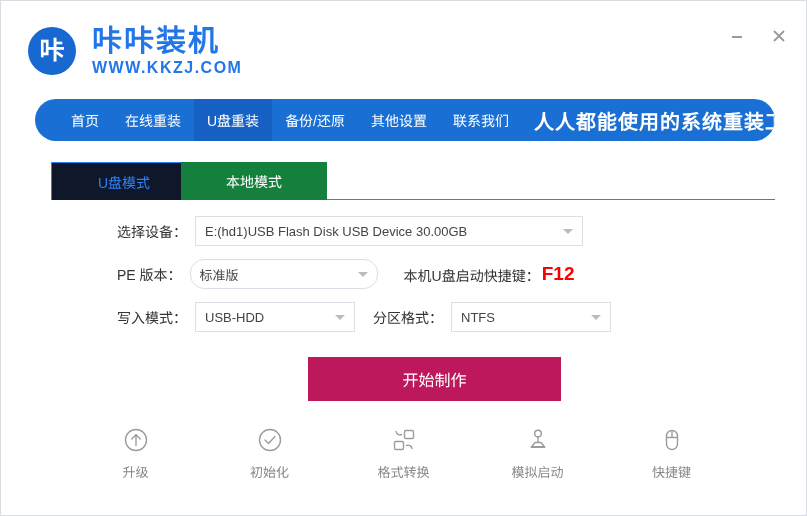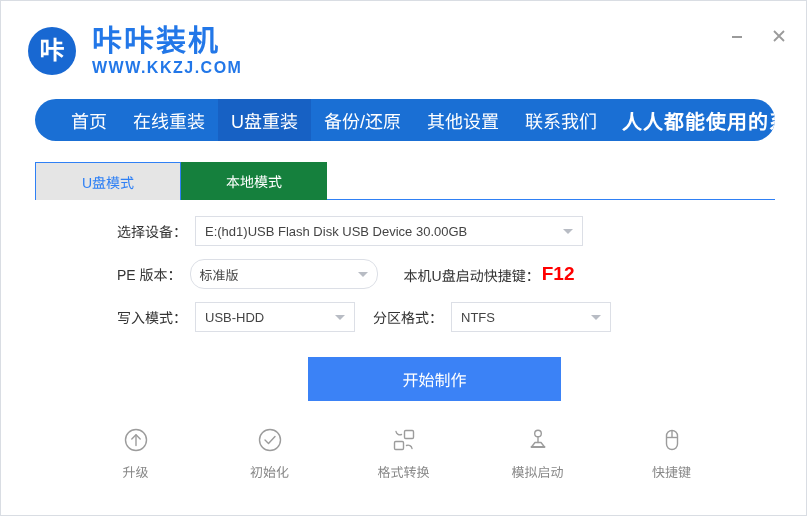--- a/index.html
+++ b/index.html
@@ -111,21 +111,21 @@
   .nav-items {
     display: flex;
     align-items: stretch;
     padding-left: 23px;
   }
   .nav-item {
     display: flex;
     align-items: center;
     padding: 0 13px;
     color: #ffffff;
-    font-size: 18px;
+    font-size: 14px;
     white-space: nowrap;
     cursor: pointer;
   }
   .nav-item.active {
     background: #1761c4;
   }
   .nav-tagline {
     display: flex;
     align-items: center;
     margin-left: 12px;
@@ -149,23 +149,23 @@
     top: 0;
     height: 38px;
     display: flex;
     align-items: center;
     justify-content: center;
     font-size: 14px;
     box-sizing: border-box;
     cursor: pointer;
   }
   .tab-active {
-    left: 0;
+    left: 16px;
     width: 146px;
-    background: #e5e5e5;
+    background: #0f172a;
     color: #2f80f5;
     border: 1px solid #2f80f5;
     border-bottom: none;
   }
   .tab-inactive {
     left: 146px;
     width: 146px;
     background: #15803d;
     color: #ffffff;
   }
@@ -243,21 +243,21 @@
   }
   .gap-label { margin-left: 18px; }
 
   
   .primary-btn {
     position: absolute;
     left: 307px;
     top: 356px;
     width: 253px;
     height: 44px;
-    background: #3b82f6;
+    background: #be185d;
     color: #ffffff;
     font-size: 16px;
     display: flex;
     align-items: center;
     justify-content: center;
     cursor: pointer;
     border: none;
     font-family: inherit;
   }
 

